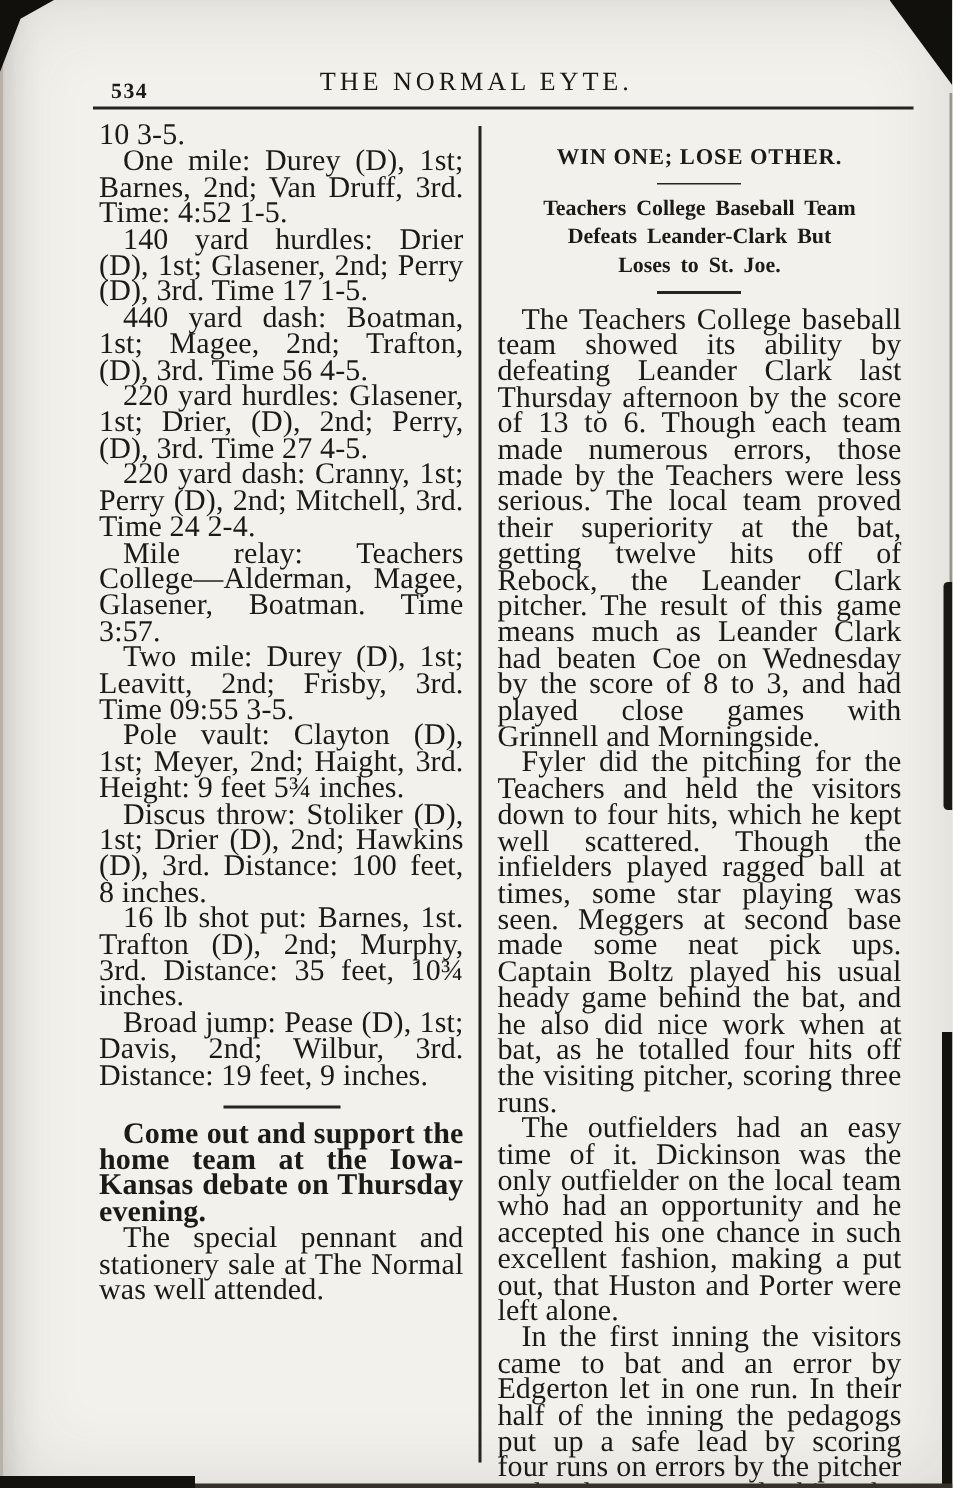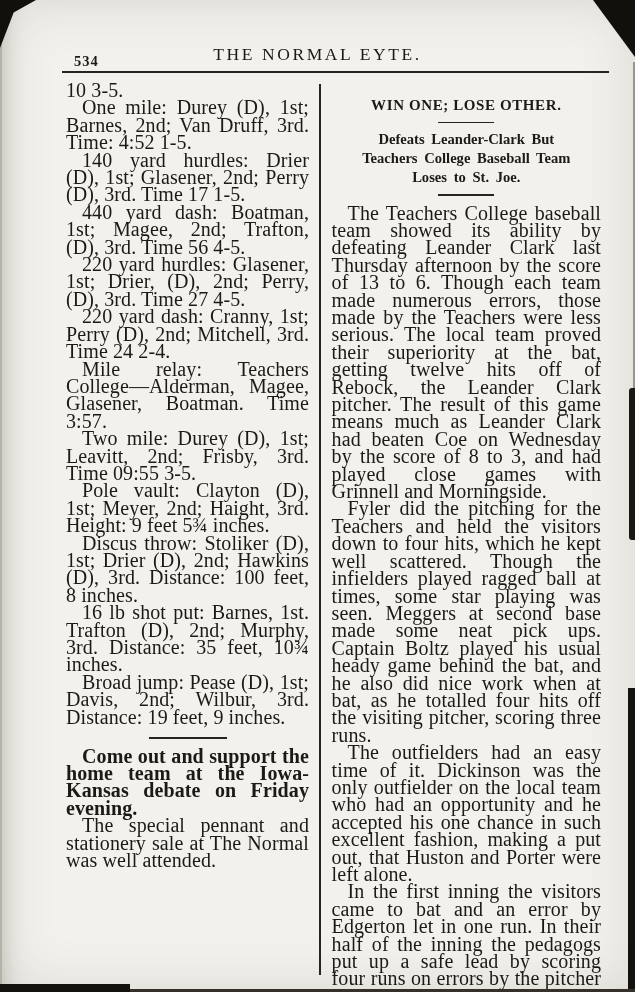--- a/index.html
+++ b/index.html
@@ -95,33 +95,33 @@
           <p class="para">220 yard dash: Cranny, 1st; Perry (D), 2nd; Mitchell, 3rd. Time 24 2-4.</p>
           <p class="para">Mile relay: Teachers College—Alderman, Magee, Glasener, Boatman. Time 3:57.</p>
           <p class="para">Two mile: Durey (D), 1st; Leavitt, 2nd; Frisby, 3rd. Time 09:55 3-5.</p>
           <p class="para">Pole vault: Clayton (D), 1st; Meyer, 2nd; Haight, 3rd. Height: 9 feet 5¾ inches.</p>
           <p class="para">Discus throw: Stoliker (D), 1st; Drier (D), 2nd; Hawkins (D), 3rd. Distance: 100 feet, 8 inches.</p>
           <p class="para">16 lb shot put: Barnes, 1st. Trafton (D), 2nd; Murphy, 3rd. Distance: 35 feet, 10¾ inches.</p>
           <p class="para">Broad jump: Pease (D), 1st; Davis, 2nd; Wilbur, 3rd. Distance: 19 feet, 9 inches.</p>
         </div>
       <div class="section-rule"></div>
       <div>
-          <p class="para bold">Come out and support the home team at the Iowa-Kansas debate on Friday evening.</p>
+          <p class="para bold">Come out and support the home team at the Iowa-Kansas debate on Thursday evening.</p>
           <p class="para">The special pennant and stationery sale at The Normal was well attended.</p>
         </div>
     </section>
 
     <div class="divider"></div>
 
     <section class="col-right">
       <div class="headline">WIN ONE; LOSE OTHER.</div>
       <div class="head-rule"></div>
       <div>
+          <p class="subhead-line">Teachers College Baseball Team</p>
           <p class="subhead-line">Defeats Leander-Clark But</p>
-          <p class="subhead-line">Teachers College Baseball Team</p>
           <p class="subhead-line">Loses to St. Joe.</p>
         </div>
       <div class="head-rule"></div>
       <div class="body-paras">
           <p class="para">The Teachers College baseball team showed its ability by defeating Leander Clark last Thursday afternoon by the score of 13 to 6. Though each team made numerous errors, those made by the Teachers were less serious. The local team proved their superiority at the bat, getting twelve hits off of Rebock, the Leander Clark pitcher. The result of this game means much as Leander Clark had beaten Coe on Wednesday by the score of 8 to 3, and had played close games with Grinnell and Morningside.</p>
           <p class="para">Fyler did the pitching for the Teachers and held the visitors down to four hits, which he kept well scattered. Though the infielders played ragged ball at times, some star playing was seen. Meggers at second base made some neat pick ups. Captain Boltz played his usual heady game behind the bat, and he also did nice work when at bat, as he totalled four hits off the visiting pitcher, scoring three runs.</p>
           <p class="para">The outfielders had an easy time of it. Dickinson was the only outfielder on the local team who had an opportunity and he accepted his one chance in such excellent fashion, making a put out, that Huston and Porter were left alone.</p>
           <p class="para">In the first inning the visitors came to bat and an error by Edgerton let in one run. In their half of the inning the pedagogs put up a safe lead by scoring four runs on errors by the pitcher and shortstop, and hits by Edgerton and Cotton. This was followed up by Leander Clark with two scores in the second inning. For the next three innings</p>
         </div>
     </section>

